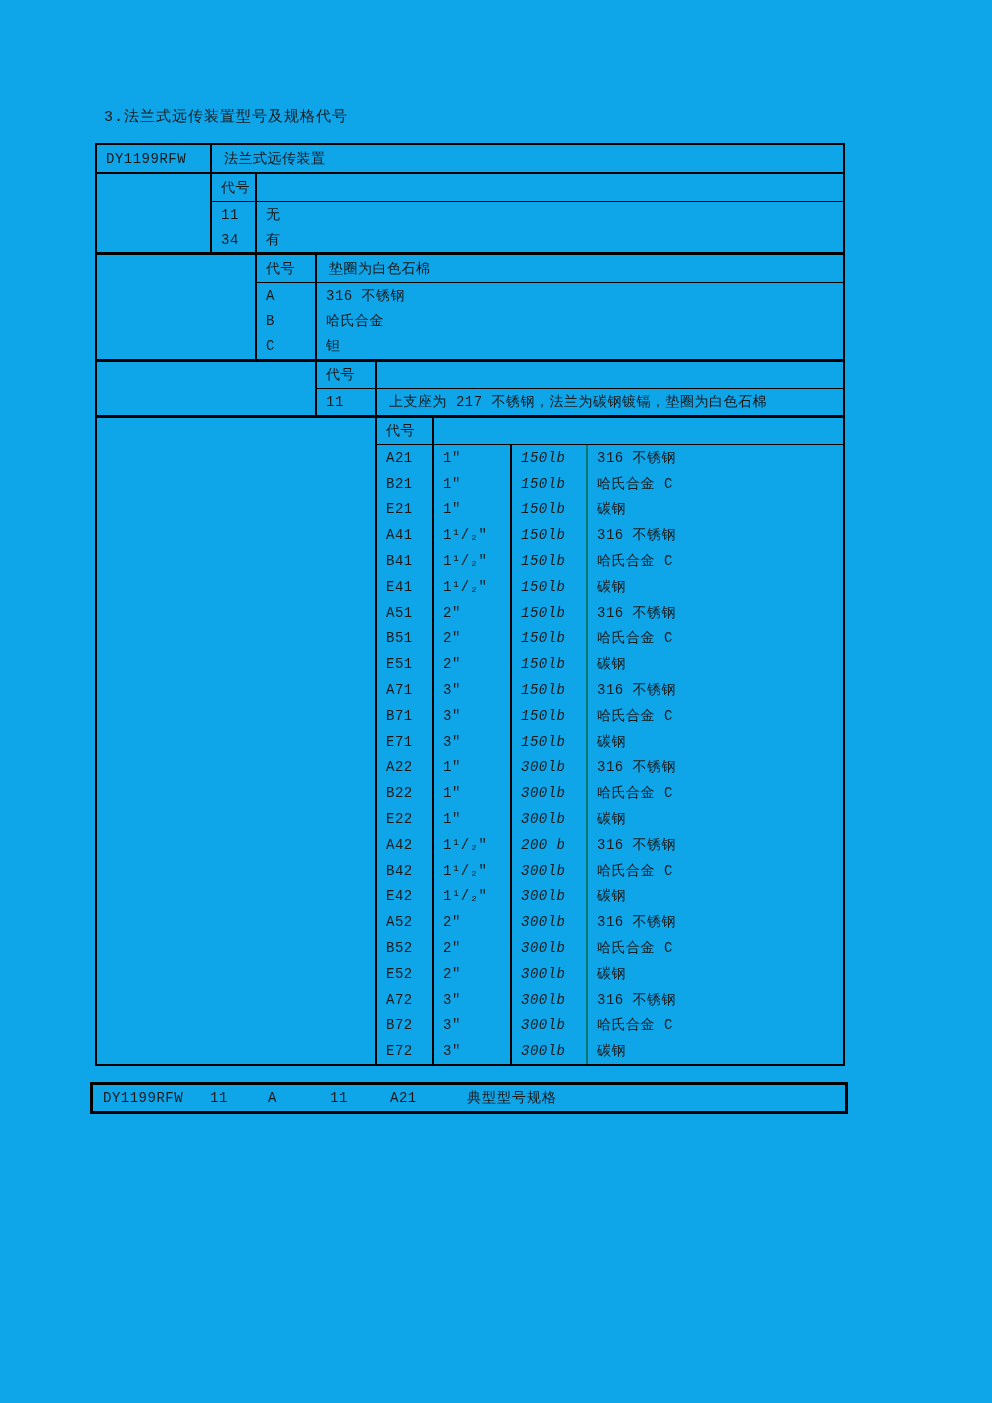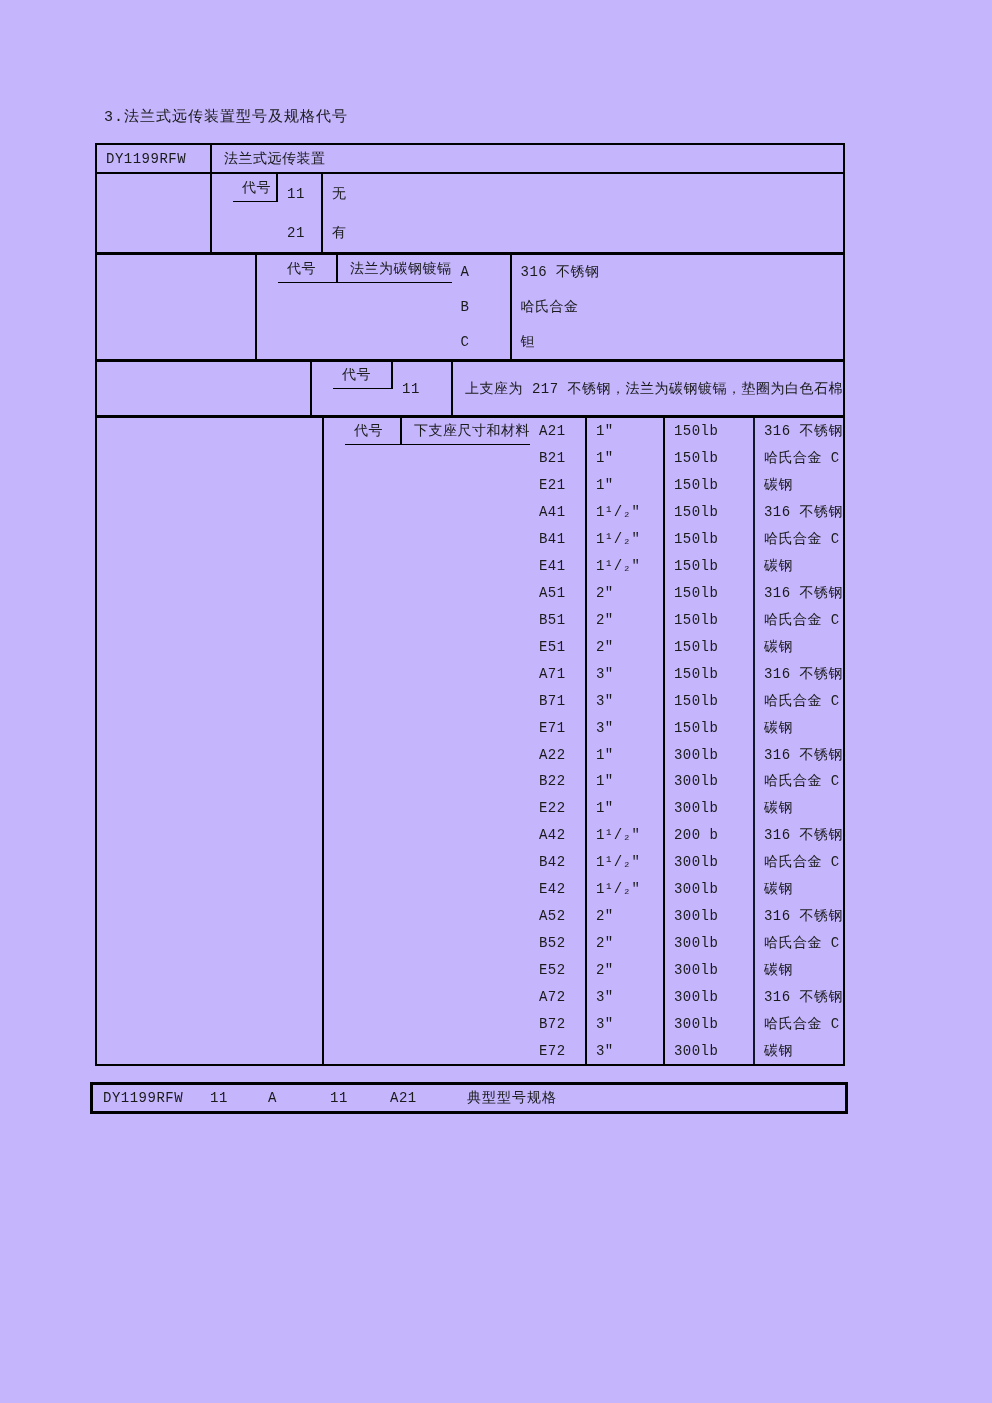--- a/index.html
+++ b/index.html
@@ -8,21 +8,21 @@
     background: #ffffff;
     width: 992px;
     height: 1403px;
     font-family: "Liberation Mono", "DejaVu Sans Mono", monospace;
     color: #1a1a1a;
   }
   .page {
     position: relative;
     width: 992px;
     height: 1403px;
-    background: #c4b5fd;
+    background: #0ea5e9;
     overflow: hidden;
   }
   .doc-title {
     position: absolute;
     left: 104px;
     top: 107px;
     font-size: 15px;
     letter-spacing: 1px;
     white-space: nowrap;
   }
@@ -61,21 +61,21 @@
 
   .blank-col { box-sizing: border-box; }
   .w115 { width: 115px; }
   .w160 { width: 160px; }
   .w220 { width: 220px; }
   .w280 { width: 280px; }
   .w45 { width: 45px; }
   .w57 { width: 57px; }
   .w60 { width: 60px; }
 
-  .sub { flex: 1; display: flex; box-sizing: border-box; margin-left: 21px; }
+  .sub { flex: 1; display: flex; flex-direction: column; box-sizing: border-box; }
   .hrow { display: flex; flex-direction: row; border-bottom: 1px solid #000; box-sizing: border-box; }
   .b2 .hrow { height: 28px; }
   .b3 .hrow { height: 28px; }
   .b4 .hrow { height: 27px; }
   .b5 .hrow { height: 27px; }
   .grow { flex: 1; }
   .bodyrows { flex: 1; display: flex; flex-direction: row; box-sizing: border-box; }
   .lines { display: flex; flex-direction: column; box-sizing: border-box; }
   .lines .line {
     flex: 1;
@@ -93,21 +93,21 @@
   .ls-cell {
     display: flex;
     align-items: center;
     padding-left: 9px;
     box-sizing: border-box;
     white-space: nowrap;
     overflow: hidden;
   }
   .ls-code { width: 57px; border-right: 2px solid #000; }
   .ls-size { width: 78px; border-right: 2px solid #000; }
-  .ls-rating { width: 90px; border-right: 2px solid #0f172a; }
+  .ls-rating { width: 76px; border-right: 2px solid #0f766e; font-style: italic; }
   .ls-material { flex: 1; }
 
   
   .example-box {
     position: absolute;
     left: 90px;
     top: 1082px;
     width: 758px;
     height: 32px;
     border: 3px solid #000;
@@ -144,36 +144,36 @@
 
     <div class="block b2">
       <div class="blank-col vline w115"></div>
       <div class="sub">
         <div class="hrow">
           <div class="cell vline w45 pad">代号</div>
         </div>
         <div class="bodyrows">
           <div class="lines vline w45">
               <div class="line">11</div>
-              <div class="line">21</div>
+              <div class="line">34</div>
             </div>
           <div class="lines grow pad-labels">
               <div class="line">无</div>
               <div class="line">有</div>
             </div>
         </div>
       </div>
     </div>
 
     <div class="block b3">
       <div class="blank-col vline w160"></div>
       <div class="sub">
         <div class="hrow">
           <div class="cell vline w60 pad">代号</div>
-          <div class="cell grow pad2">法兰为碳钢镀镉</div>
+          <div class="cell grow pad2">垫圈为白色石棉</div>
         </div>
         <div class="bodyrows">
           <div class="lines vline w60">
               <div class="line">A</div>
               <div class="line">B</div>
               <div class="line">C</div>
             </div>
           <div class="lines grow">
               <div class="line">316 不锈钢</div>
               <div class="line">哈氏合金</div>
@@ -194,21 +194,20 @@
           <div class="cell grow pad2">上支座为 217 不锈钢，法兰为碳钢镀镉，垫圈为白色石棉</div>
         </div>
       </div>
     </div>
 
     <div class="block b5">
       <div class="blank-col vline w280"></div>
       <div class="sub">
         <div class="hrow">
           <div class="cell vline w57 pad">代号</div>
-          <div class="cell grow pad2">下支座尺寸和材料</div>
         </div>
         <div class="ls-body">
             <div class="ls-row">
               <div class="ls-cell ls-code">A21</div>
               <div class="ls-cell ls-size">1″</div>
               <div class="ls-cell ls-rating">150lb</div>
               <div class="ls-cell ls-material">316 不锈钢</div>
             </div>
             <div class="ls-row">
               <div class="ls-cell ls-code">B21</div>

